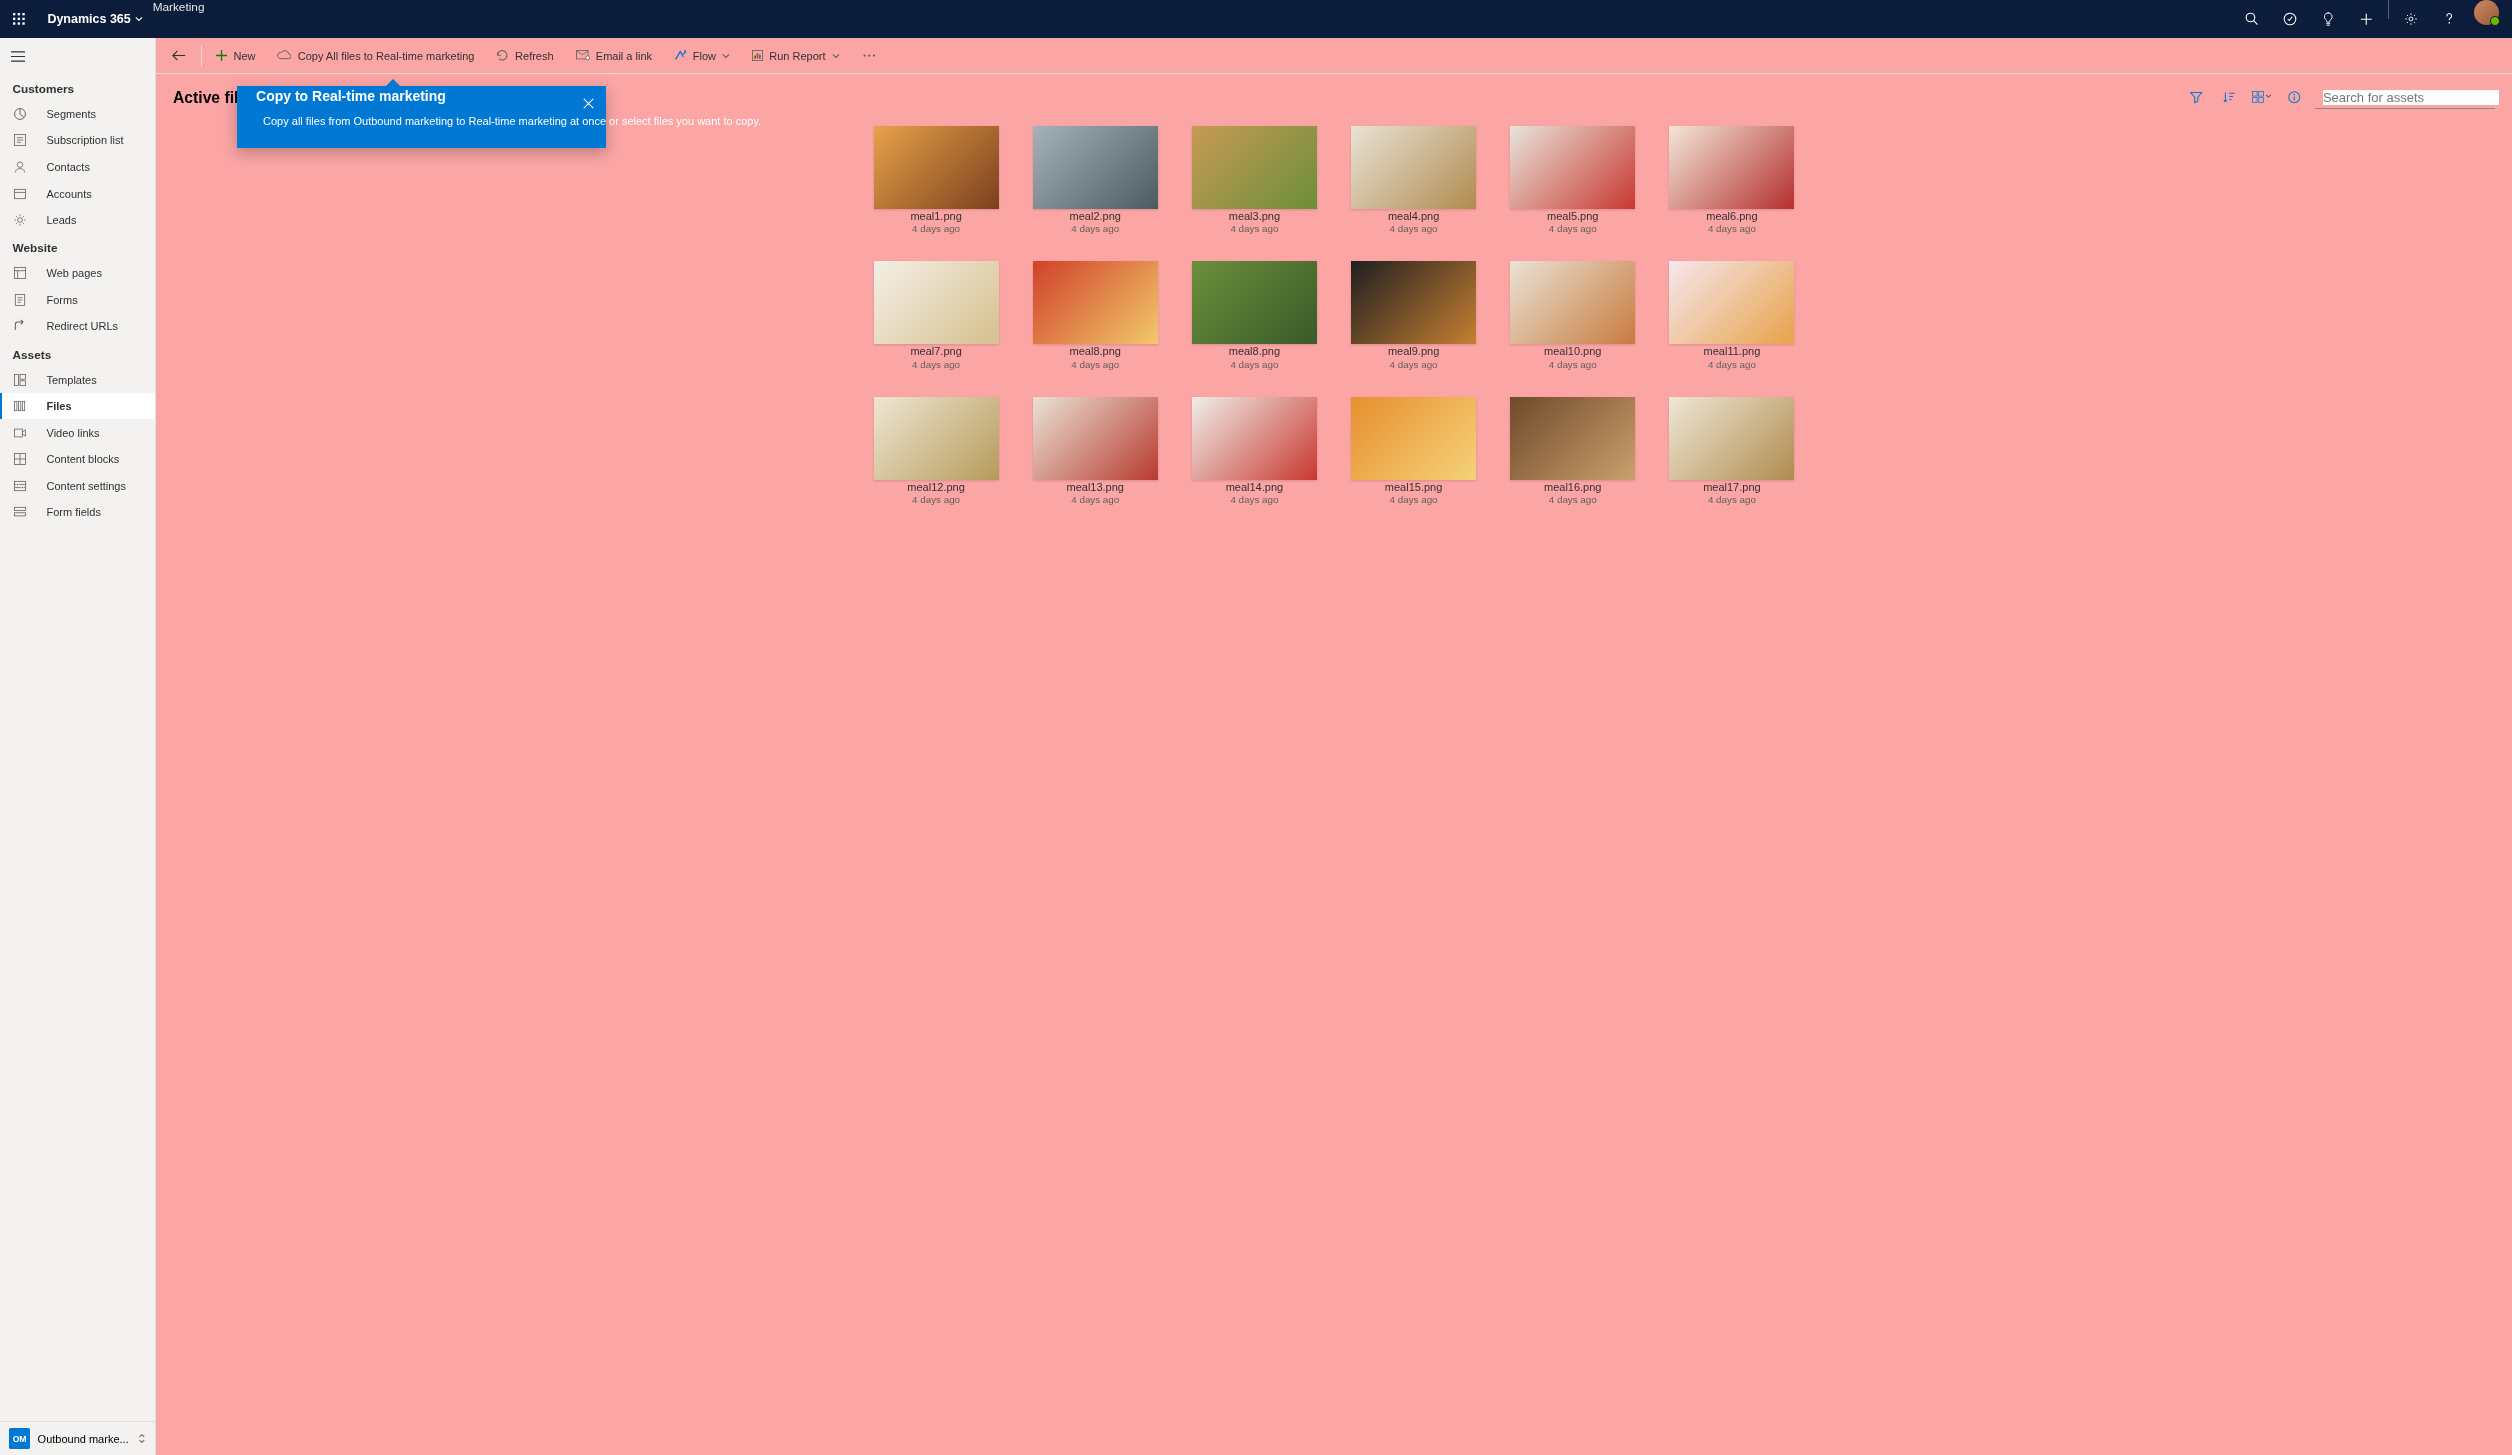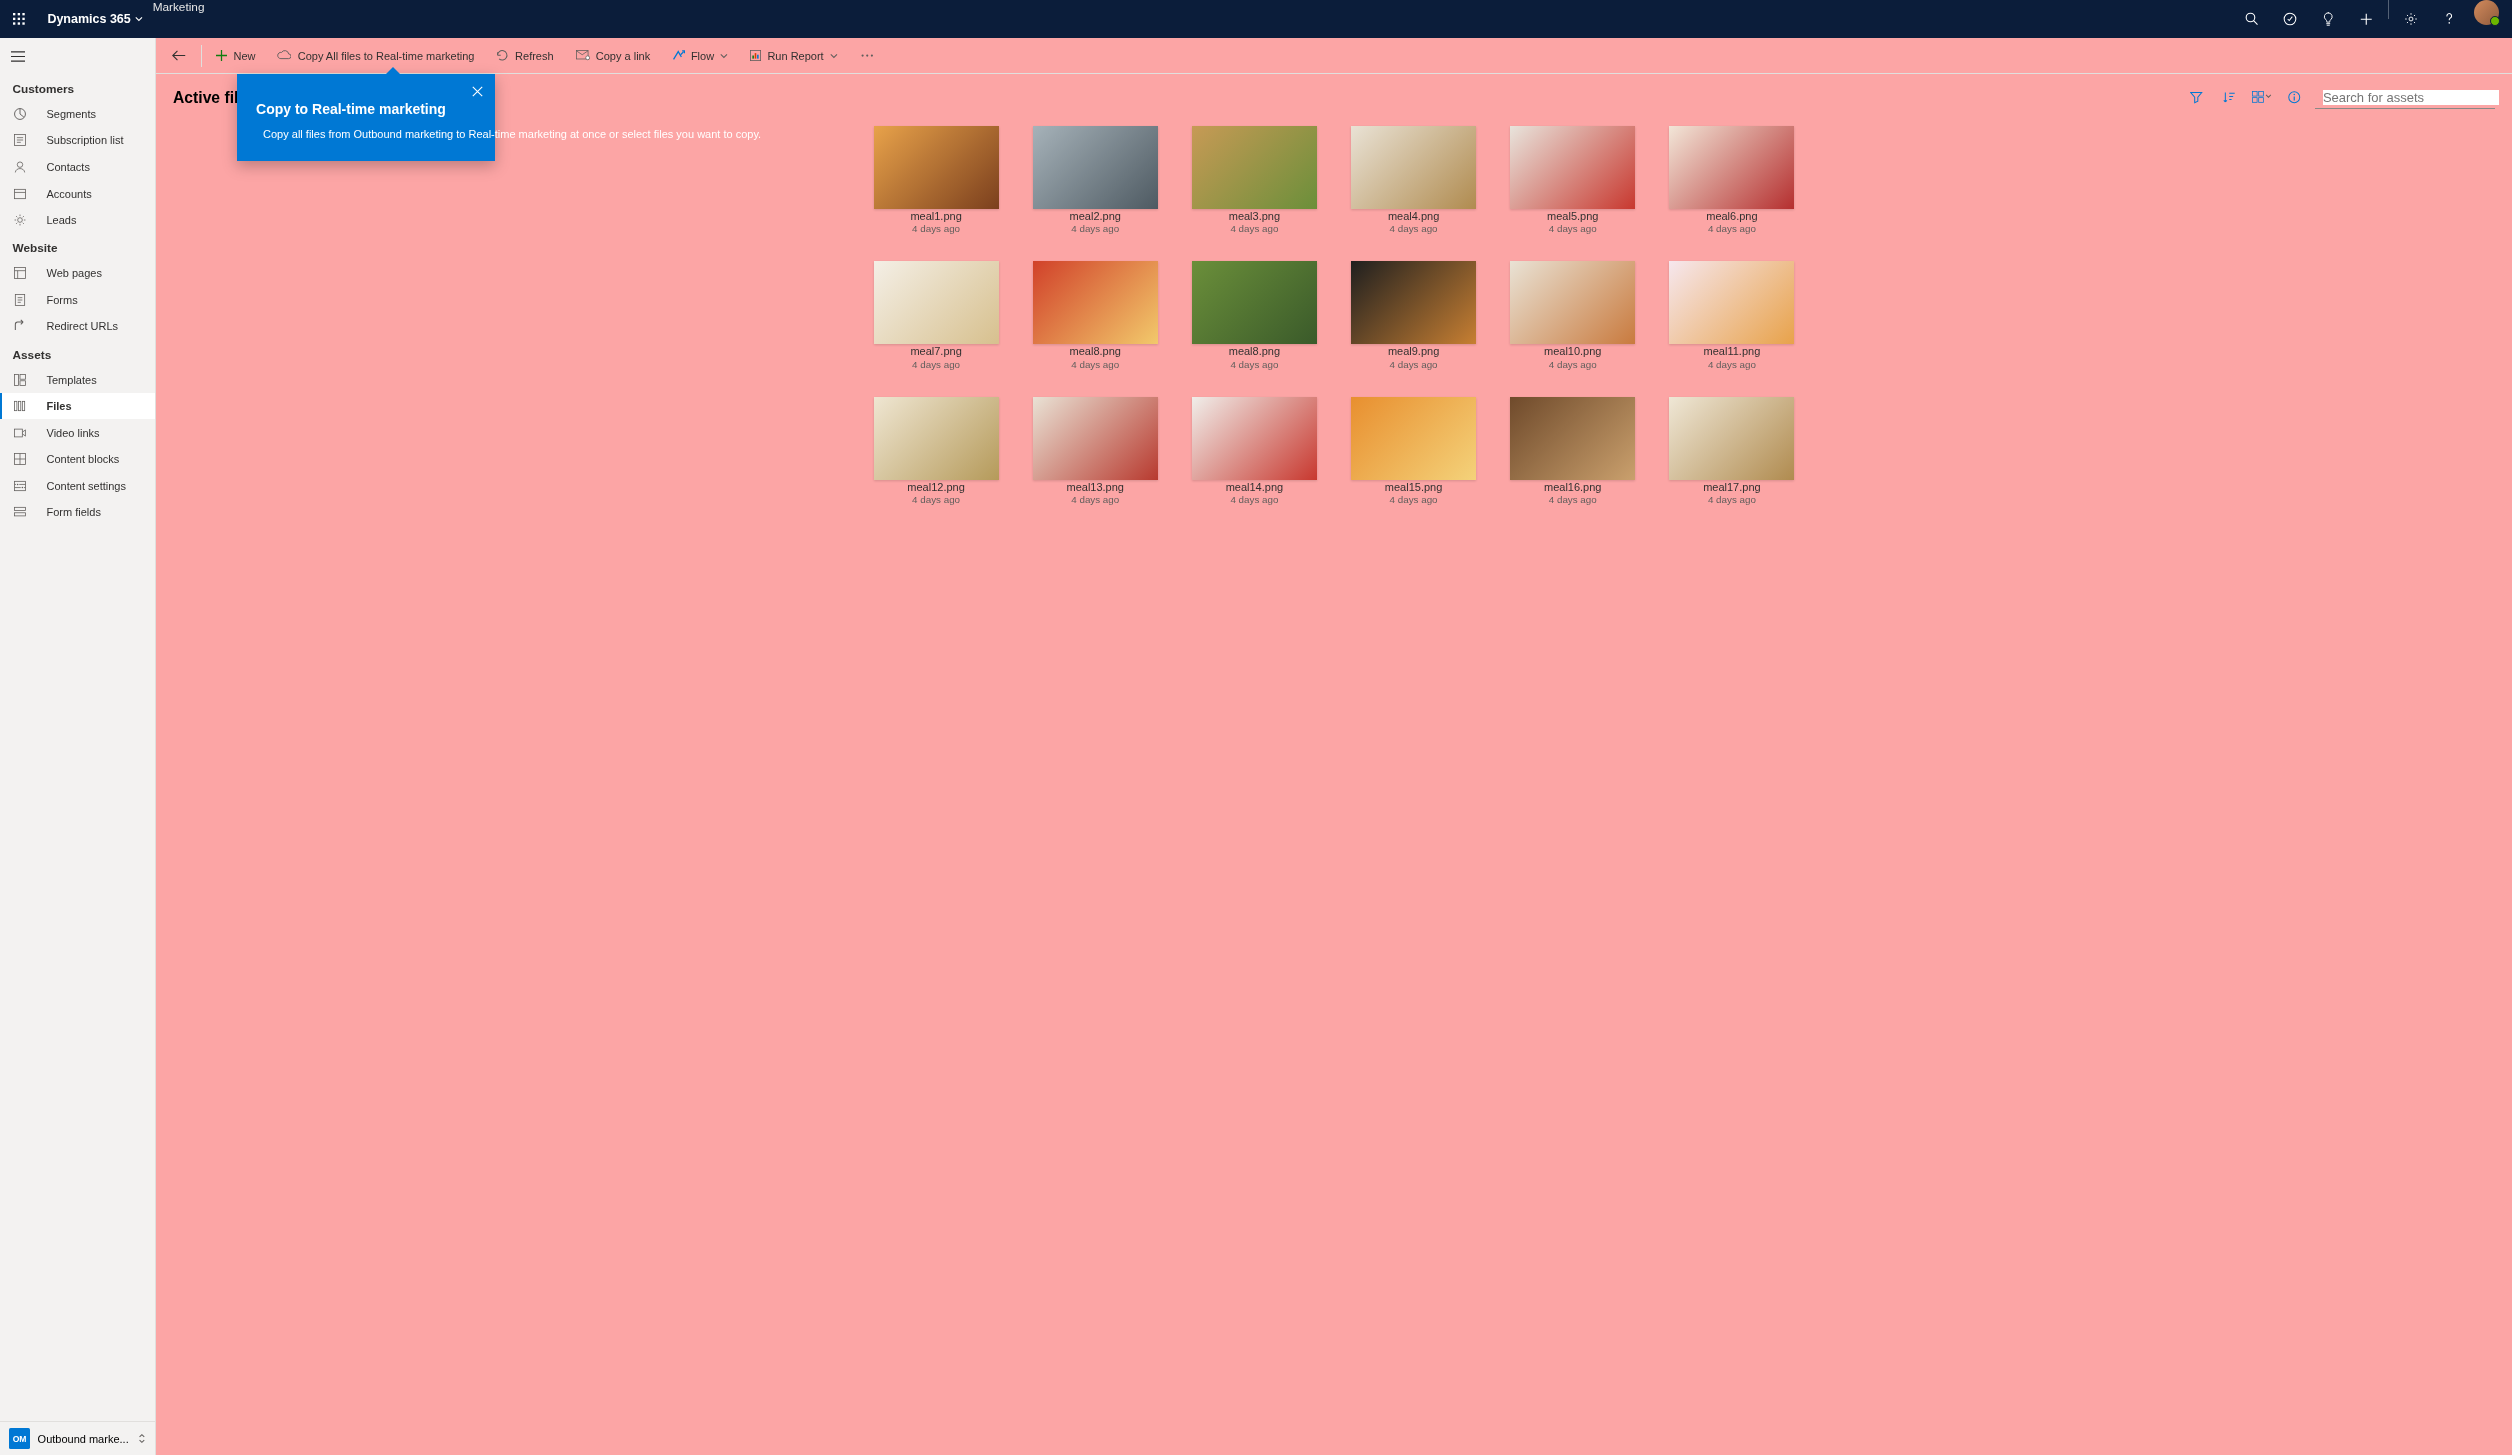--- a/index.html
+++ b/index.html
@@ -139,25 +139,25 @@
     white-space: nowrap;
   }
   .cmd-btn.iconly { padding: 0 11px; }
   .cmd-sep { width: 0.8px; height: 22px; background: var(--border); margin: 0 1.6px; }
   .cmd-icn { color: #605e5c; }
   .cmd-icn.green { color: #107c10; }
   .cmd-icn.blue { color: var(--blue); }
 
   .callout {
     position: absolute;
-    top: 36px; left: 0px;
-    width: 258px;
+    top: 48px; left: 0px;
+    width: 369px;
     background: var(--blue);
     color: #fff;
-    padding: 27px 19px 19px;
+    padding: 2px 19px 19px;
     box-shadow: 0 4.7px 14px rgba(0,0,0,0.25);
     z-index: 10;
   }
   .callout::before {
     content: ""; position: absolute; top: -7px; left: 149px;
     width: 0; height: 0;
     border-left: 7.8px solid transparent;
     border-right: 7.8px solid transparent;
     border-bottom: 7.8px solid var(--blue);
   }
@@ -487,21 +487,21 @@
       </div>
 
       <div class="cmd-btn">
         <span class="cmd-icn">
           <svg width="14" height="10.2" viewBox="0 0 18 13">
               <rect x="0.5" y="0.5" width="15" height="11" stroke="#605e5c" fill="none"></rect>
               <path d="M0.5 1l7.5 5 7.5-5" stroke="#605e5c" fill="none"></path>
               <circle cx="15" cy="10" r="2.5" fill="#fff" stroke="#605e5c"></circle>
             </svg>
         </span>
-        <span>Copy a link</span>
+        <span>Email a link</span>
       </div>
 
       <div class="cmd-btn">
         <span class="cmd-icn blue">
           <svg width="12.5" height="11" viewBox="0 0 16 14">
               <path d="M2 12L8 2l4 7" stroke="#0078d4" stroke-width="1.6" fill="none"></path>
               <path d="M11 6l4-4" stroke="#0078d4" stroke-width="1.6"></path>
               <path d="M13 1h3v3" stroke="#0078d4" stroke-width="1.6" fill="none"></path>
             </svg>
         </span>

